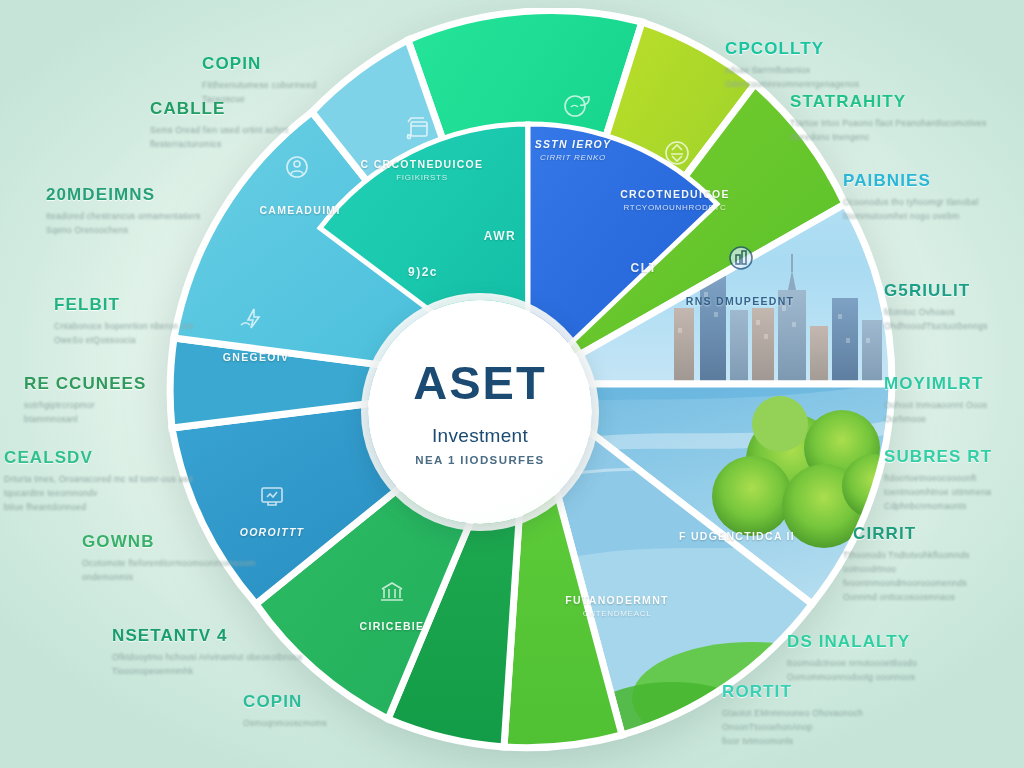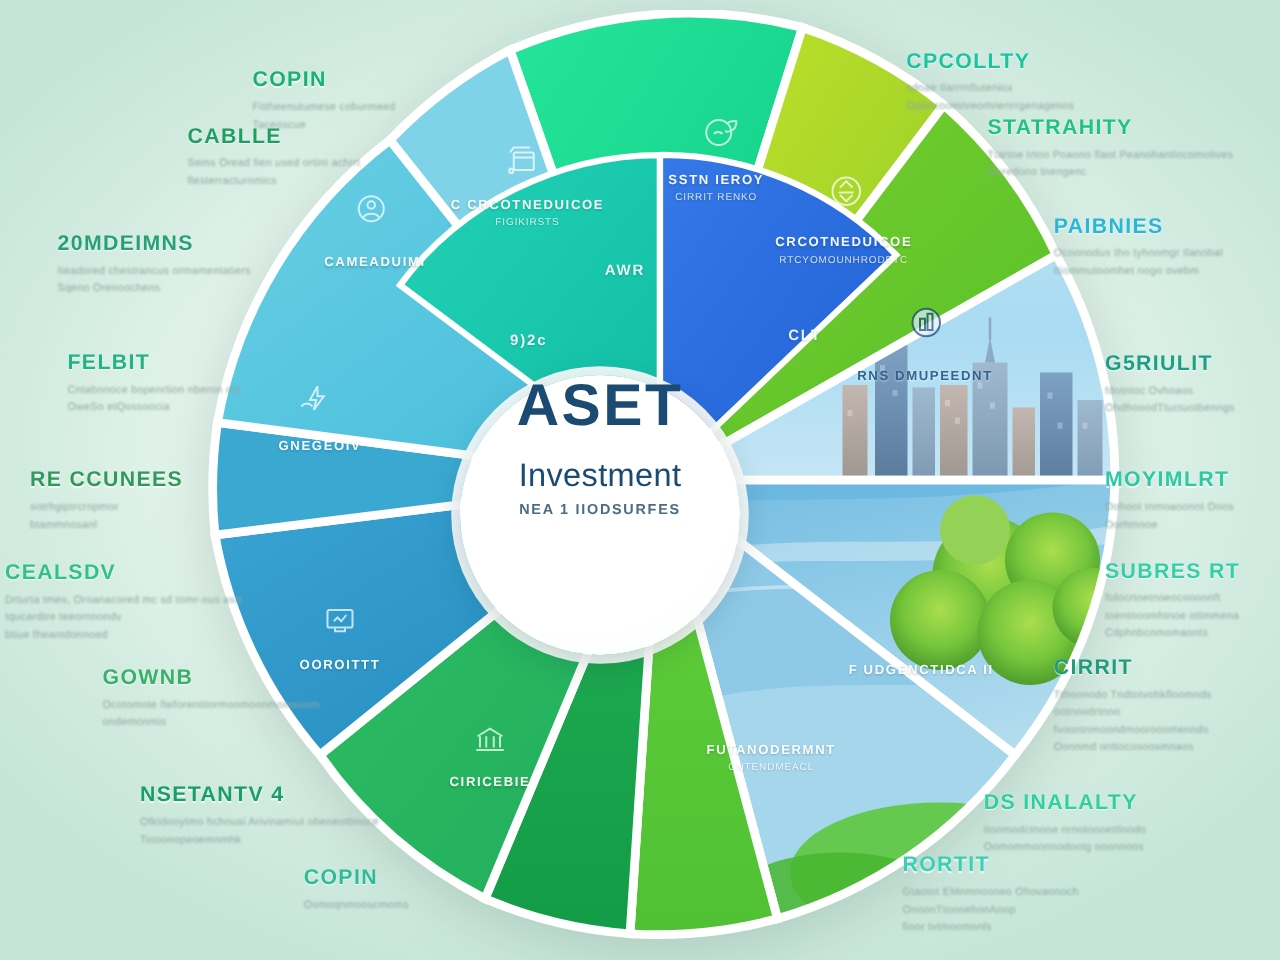--- a/index.html
+++ b/index.html
@@ -58,29 +58,29 @@
     position:absolute;transform:translate(-50%,-50%);
     color:#ffffff;font-size:12px;font-weight:bold;letter-spacing:1.5px;
     text-shadow:0 1px 2px rgba(0,40,30,.25);opacity:.9;
   }
   
   #hub{
     position:absolute;left:368px;top:300px;width:224px;height:224px;
     border-radius:50%;
     background:radial-gradient(circle at 42% 34%,#ffffff 0%,#ffffff 66%,#f7fbfa 100%);
     box-shadow:0 6px 26px rgba(20,60,55,.22), 0 0 0 7px rgba(255,255,255,.93);
-    display:flex;flex-direction:column;align-items:center;
+    display:flex;flex-direction:column;align-items:center;justify-content:center;
     text-align:center;
   }
   #hub .h1{
     font-size:47px;font-weight:bold;color:#1b4a73;
     letter-spacing:2px;line-height:1;
   }
   #hub .h2{
-    font-size:26px;color:#1b4a73;margin-top:20px;letter-spacing:.3px;line-height:1;
+    font-size:19px;color:#1b4a73;margin-top:20px;letter-spacing:.3px;line-height:1;
   }
   #hub .h3{
     font-size:11.5px;color:#4a6c84;margin-top:9px;letter-spacing:1.4px;
     filter:blur(.4px);font-weight:bold;
   }
 </style>
 </head>
 <body>
 
 <div id="stage">
@@ -285,21 +285,21 @@
       <span class="sub">FIGIKIRSTS</span>
     </div>
 
     <div class="segicon" style="left:425px;top:97px;">
       <svg viewBox="0 0 40 40" fill="none" stroke="#ffffff" stroke-width="1.6">
         <circle cx="18" cy="21" r="10"></circle>
         <path d="M24 14c4-3 8-2 8-2s.5 5-3 7-6 1-6 1"></path>
         <path d="M14 22c2-2 5-2 7 0"></path>
       </svg>
     </div>
-    <div class="seglabel" style="left:421px;top:142px;">
+    <div class="seglabel" style="left:421px;top:142px;font-style:italic;">
       <span>SSTN IEROY</span>
       <span class="sub">CIRRIT RENKO</span>
     </div>
 
     <div class="segicon" style="left:525px;top:145px;">
       <svg viewBox="0 0 40 40" fill="none" stroke="#ffffff" stroke-width="1.6">
         <circle cx="20" cy="20" r="11"></circle>
         <path d="M15 17l5-5 5 5M25 23l-5 5-5-5M14 21h12"></path>
       </svg>
     </div>
@@ -336,21 +336,21 @@
     <div class="seglabel" style="left:240px;top:618px;">
       <span>CIRICEBIE</span>
     </div>
 
     <div class="segicon" style="left:120px;top:487px;">
       <svg viewBox="0 0 40 40" fill="none" stroke="#ffffff" stroke-width="1.6">
         <rect x="10" y="13" width="20" height="14" rx="1.5"></rect>
         <path d="M16 27v3h8v-3M15 22l3-3 3 3 4-5"></path>
       </svg>
     </div>
-    <div class="seglabel" style="left:120px;top:524px;">
+    <div class="seglabel" style="left:120px;top:524px;font-style:italic;">
       <span>OOROITTT</span>
     </div>
 
     <div class="segicon" style="left:100px;top:310px;">
       <svg viewBox="0 0 40 40" fill="none" stroke="#ffffff" stroke-width="1.6">
         <path d="M22 11l-6 11h5l-2 8 8-11h-5z"></path>
         <path d="M9 27c3-3 6-3 9 0"></path>
       </svg>
     </div>
     <div class="seglabel" style="left:104px;top:349px;">
@@ -362,21 +362,21 @@
         <circle cx="20" cy="20" r="10"></circle>
         <circle cx="20" cy="17" r="3"></circle>
         <path d="M14 27c1-4 11-4 12 0"></path>
       </svg>
     </div>
     <div class="seglabel" style="left:148px;top:202px;">
       <span>CAMEADUIMI</span>
     </div>
 
     <div class="ringlabel" style="left:271px;top:264px;">9)2c</div>
-    <div class="ringlabel" style="left:348px;top:208px;">AWR</div>
+    <div class="ringlabel" style="left:348px;top:228px;">AWR</div>
     <div class="ringlabel" style="left:492px;top:260px;">CLT</div>
   </div>
 
   <div id="hub">
     <div class="h1">ASET</div>
     <div class="h2">Investment</div>
     <div class="h3">NEA 1 IIODSURFES</div>
   </div>
 
   <div class="lbl l" style="left:202px;top:45px;">
@@ -385,21 +385,21 @@
   </div>
   <div class="lbl l" style="left:150px;top:100px;">
     <div class="t" style="color:#1f9d63;">CABLLE</div>
     <div class="s">Sems Oread fien used ortint achrrt<br>flesterracturomics</div>
   </div>
   <div class="lbl l" style="left:46px;top:186px;">
     <div class="t" style="color:#27a07a;">20MDEIMNS</div>
     <div class="s">Iteadored chestrancus ormamentatiers<br>Sqeno Orenoochens</div>
   </div>
   <div class="lbl l" style="left:54px;top:281px;">
-    <div class="t" style="color:#21b383;">FELBIT</div>
+    <div class="t" style="color:#21b383;margin-top:15px;">FELBIT</div>
     <div class="s">Cntabonoce bopenrtion nberon ors<br>OweSo etQossoocia</div>
   </div>
   <div class="lbl l" style="left:24px;top:375px;">
     <div class="t" style="color:#2f9a5c;">RE CCUNEES</div>
     <div class="s">sotrhgiptrcropmor<br>btammnosanl</div>
   </div>
   <div class="lbl l" style="left:4px;top:449px;">
     <div class="t" style="color:#2fc08e;">CEALSDV</div>
     <div class="s">Drturta tmes, Oroanacored mc sd tomr-ous asd<br>tqucardtre teeornnondv<br>btiue fheantdonnoed</div>
   </div>
@@ -434,21 +434,21 @@
   </div>
   <div class="lbl r" style="left:884px;top:375px;">
     <div class="t" style="color:#2cc9a4;">MOYIMLRT</div>
     <div class="s">Oohoot tnmoaoonnt Ooos<br>Oorhmooe</div>
   </div>
   <div class="lbl r" style="left:884px;top:448px;">
     <div class="t" style="color:#34cfa6;">SUBRES RT</div>
     <div class="s">ftdocrtoetnoeocoooonft<br>toentnoomhtnoe ottmmena<br>Cdphnbcnmomaonts</div>
   </div>
   <div class="lbl r" style="left:843px;top:525px;">
-    <div class="t" style="color:#1f9d7d;">CIRRIT</div>
+    <div class="t" style="color:#1f9d7d;margin-left:10px;">CIRRIT</div>
     <div class="s">Tthoonodo Tndtotvohkfloomnds ootnoodrtnoo<br>fvoontnmoondmoorooomennds<br>Oonnmd onttocosoosmnaos</div>
   </div>
   <div class="lbl r" style="left:787px;top:633px;">
     <div class="t" style="color:#2ecfa0;">DS INALALTY</div>
     <div class="s">ttoomodctnooe nrnotoooettloodo<br>Oomommoonnodootg ooonnoos</div>
   </div>
   <div class="lbl r" style="left:722px;top:683px;">
     <div class="t" style="color:#3ad0b6;">RORTIT</div>
     <div class="s">Gtaotot EMnmnooneo Ohovaonoch<br>OnoonTtoooehonAnop<br>fioor tvtmoomonls</div>
   </div>

